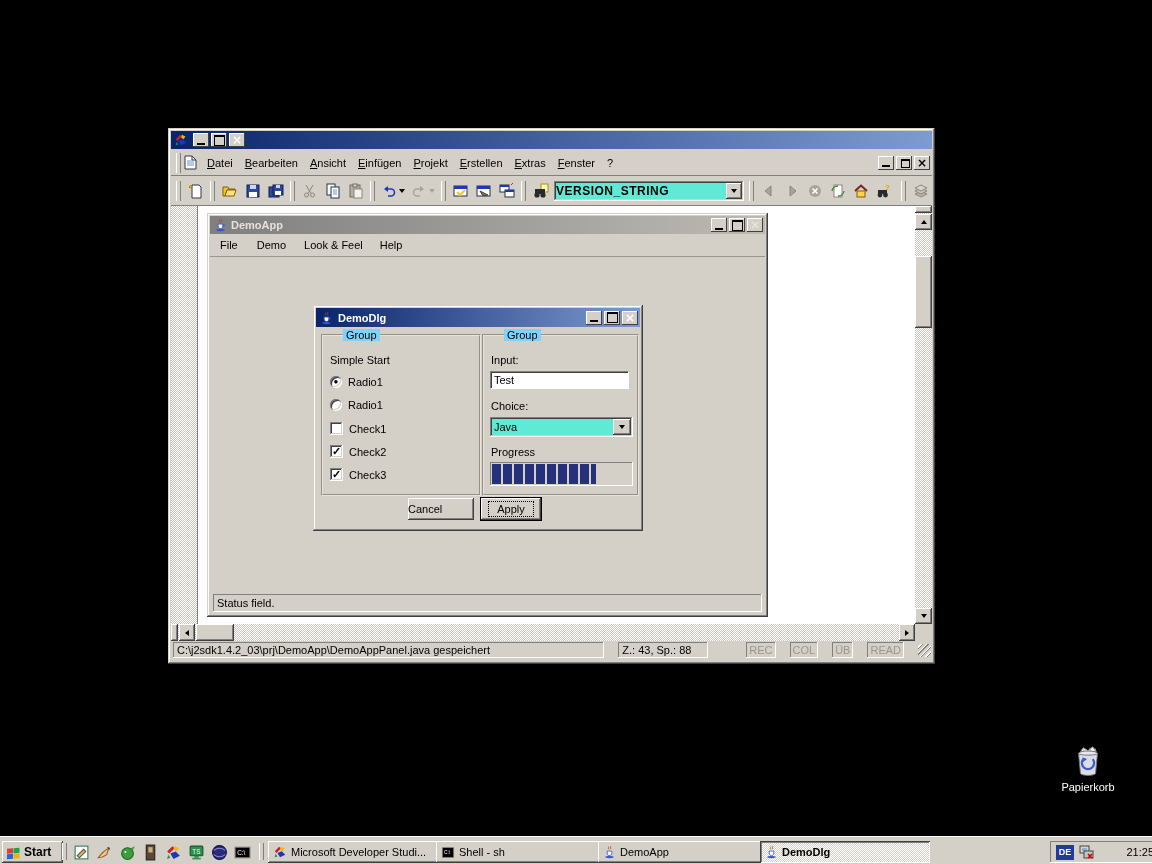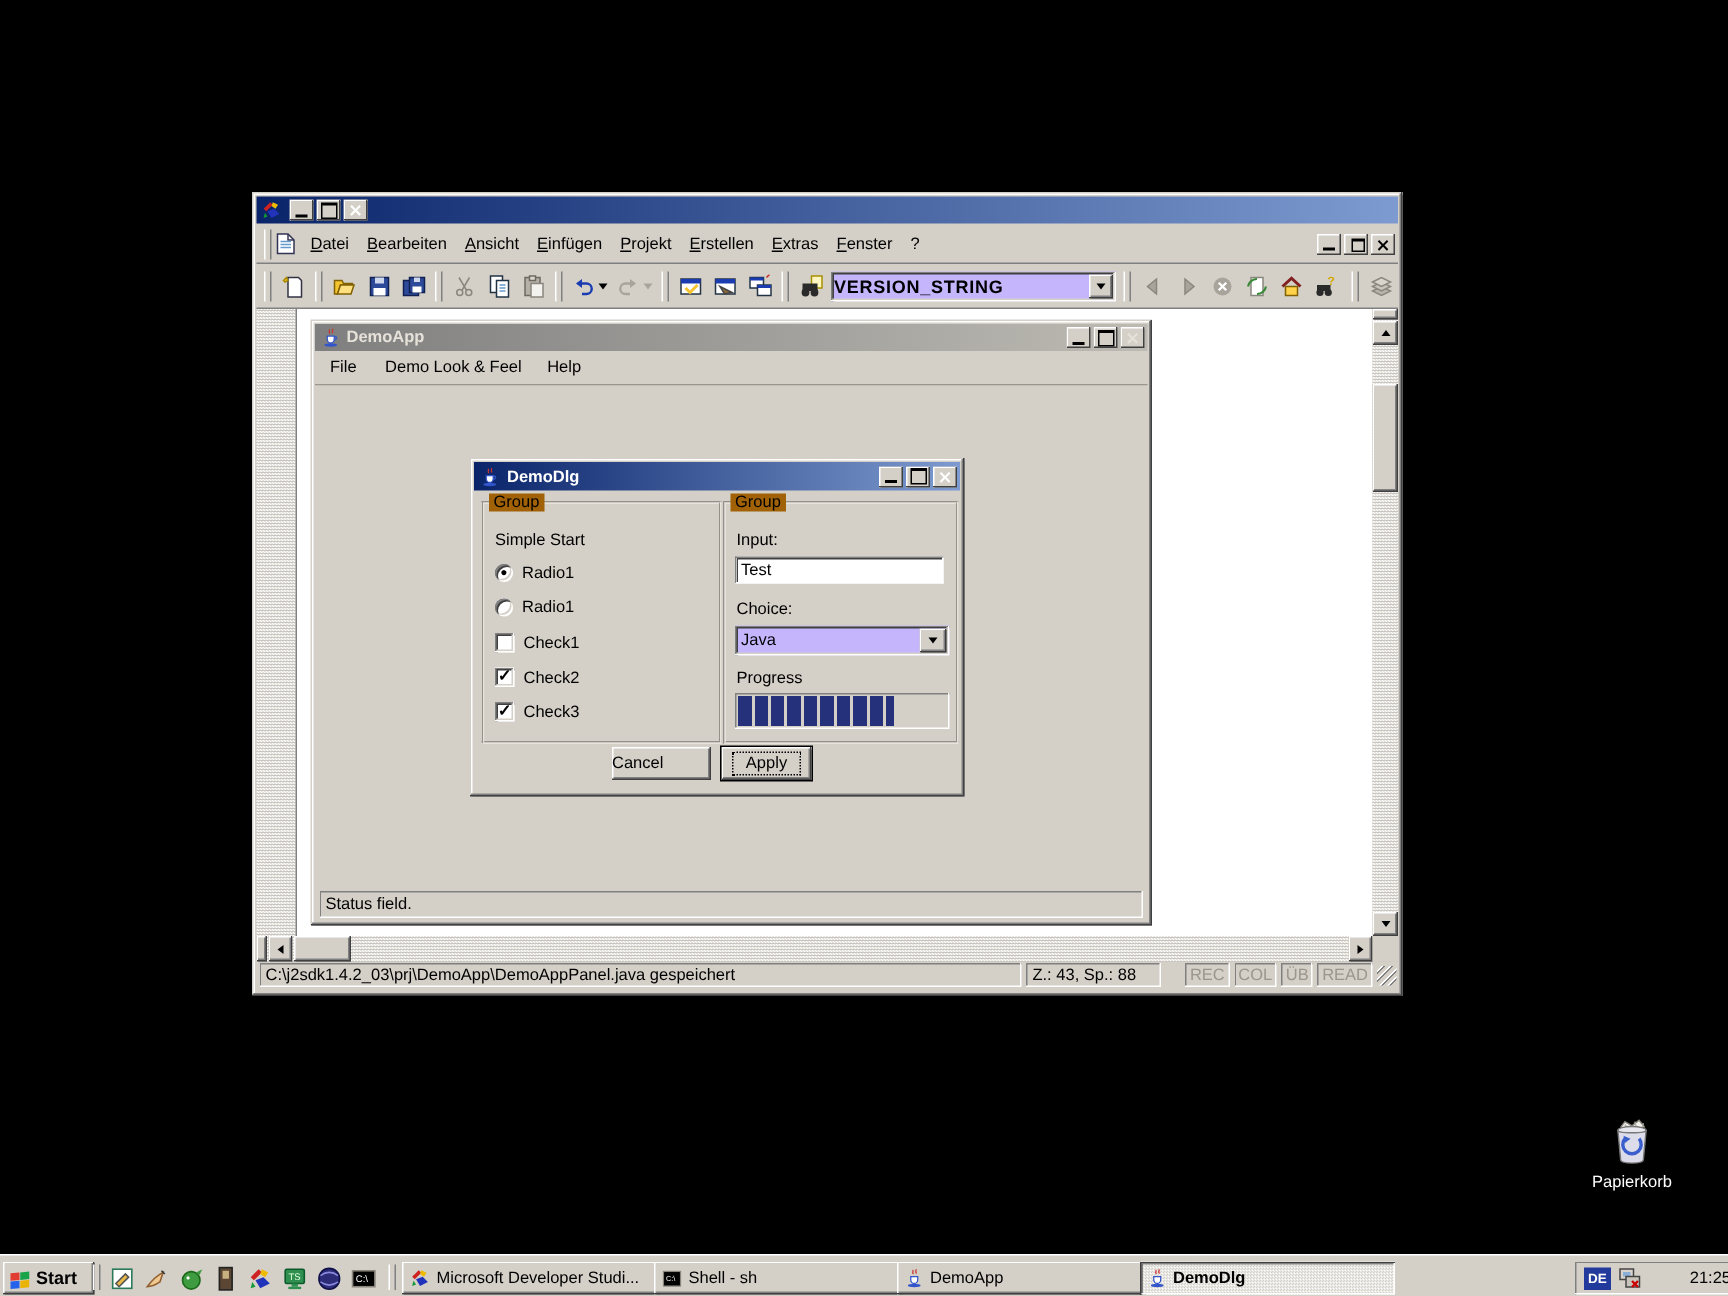--- a/index.html
+++ b/index.html
@@ -3,21 +3,21 @@
 <meta charset="utf-8">
 <style>
   html,body{margin:0;padding:0}
   body{width:1152px;height:864px;background:#000;position:relative;overflow:hidden;
        font-family:"Liberation Sans",sans-serif;font-size:11px;color:#000;}
   .abs{position:absolute}
   
   .win{background:#d4d0c8;box-shadow:inset -1px -1px #404040,inset 1px 1px #d4d0c8,inset -2px -2px #808080,inset 2px 2px #fff}
   .btn3d{background:#d4d0c8;box-shadow:inset -1px -1px #404040,inset 1px 1px #fff,inset -2px -2px #808080,inset 2px 2px #d4d0c8}
   .btn3d-sm{background:#d4d0c8;box-shadow:inset -1px -1px #404040,inset 1px 1px #fff}
-  .sunk{background:#c4b5fd;box-shadow:inset -1px -1px #fff,inset 1px 1px #808080,inset -2px -2px #d4d0c8,inset 2px 2px #404040}
+  .sunk{background:#5eead4;box-shadow:inset -1px -1px #fff,inset 1px 1px #808080,inset -2px -2px #d4d0c8,inset 2px 2px #404040}
   .sunk1{box-shadow:inset -1px -1px #fff,inset 1px 1px #808080}
   .dither{background-image:repeating-conic-gradient(#fff 0% 25%,#cac6be 0% 50%);background-size:2px 2px}
   .flex{display:flex;align-items:center}
   
   .tb-active{background:linear-gradient(90deg,#0a246a,#7d9bd0);color:#fff;font-weight:bold}
   .tb-inactive{background:linear-gradient(90deg,#7f7f7f,#bdbab3);color:#e6e2da;font-weight:bold}
   .cap-btn{width:16px;height:14px;display:flex;align-items:center;justify-content:center;margin-left:2px;flex:0 0 auto}
   .g-min{width:8px;height:2px;background:#000;margin-top:7px}
   .g-max{width:9px;height:8px;border:1px solid #000;border-top-width:2px}
   .g-rst{width:7px;height:6px;border:1px solid #000;border-top-width:2px;background:#d4d0c8;margin-left:2px;margin-top:2px}
@@ -29,21 +29,21 @@
   .tri-rt{width:0;height:0;border-top:3px solid transparent;border-bottom:3px solid transparent;border-left:4px solid #000}
   
   .ds-menu-item{padding:3px 6px;white-space:nowrap}
   .ds-menu-item::first-letter{text-decoration:underline}
   .ds-menu-item.nou::first-letter{text-decoration:none}
   .tbtn{width:23px;height:22px;display:flex;align-items:center;justify-content:center;flex:0 0 auto}
   .grip{width:3px;height:20px;border-left:1px solid #fff;border-right:1px solid #808080;margin:0 3px;flex:0 0 auto}
   .sb-btn{position:absolute;display:flex;align-items:center;justify-content:center}
   
   .grp{border:2px groove #e8e4dc}
-  .grp-legend{position:absolute;top:-7px;left:3px;background:#a16207;padding:0 3px}
+  .grp-legend{position:absolute;top:-7px;left:20px;background:#7dd3fc;padding:0 3px}
   .radio{width:12px;height:12px;border-radius:50%;background:#fff;box-shadow:inset 1px 1px #808080,inset -1px -1px #fff,inset 2px 2px #404040,inset -2px -2px #d4d0c8;display:flex;align-items:center;justify-content:center;font-size:8px;line-height:8px;color:#000}
   .chk{width:13px;height:13px;background:#fff;box-shadow:inset -1px -1px #fff,inset 1px 1px #808080,inset -2px -2px #d4d0c8,inset 2px 2px #404040;display:flex;align-items:center;justify-content:center;font-weight:bold;font-size:11px;line-height:11px}
   .row{position:absolute;display:flex;align-items:center;gap:6px}
   .progress-fill{height:100%;background:repeating-linear-gradient(90deg,#26317c 0 9px,#d4d0c8 9px 11px)}
   
   .task-btn{position:absolute;top:4px;height:22px;display:flex;align-items:center;gap:4px;padding:0 5px;overflow:hidden;white-space:nowrap}
   .task-btn.active{box-shadow:inset 1px 1px #404040,inset -1px -1px #fff,inset 2px 2px #808080;font-weight:bold;background-image:repeating-conic-gradient(#fff 0% 25%,#d4d0c8 0% 50%);background-size:2px 2px}
   .ql{width:21px;height:20px;display:flex;align-items:center;justify-content:center}
   .resize-grip{width:13px;height:13px;background:repeating-linear-gradient(135deg,transparent 0 2px,#fff 2px 3px,#808080 3px 4px)}
   svg{display:block}
@@ -278,21 +278,21 @@
         </div>
       <div class="abs dither" style="left:24px;right:16px;top:0;bottom:0"></div>
       <div class="abs btn3d" style="left:25px;top:0;width:38px;height:17px"></div>
       <div class="sb-btn btn3d" style="right:0;top:0;width:16px;height:17px">
           <span class="tri-rt"></span>
         </div>
     </div>
     <div class="abs" style="right:0;bottom:0;width:17px;height:17px;background:#d4d0c8"></div>
   </div>
 
-  <div class="abs flex" style="left:3px;right:3px;bottom:3px;height:20px;gap:3px;padding:1px 1px 1px 2px">
+  <div class="abs flex" style="left:3px;right:3px;bottom:3px;height:20px;gap:14px;padding:1px 1px 1px 2px">
     <span class="sunk1 flex" style="flex:1;height:16px;padding:0 4px;overflow:hidden;white-space:nowrap">
         <span>C:\j2sdk1.4.2_03\prj\DemoApp\DemoAppPanel.java gespeichert</span>
       </span>
     <span class="sunk1 flex" style="width:82px;height:16px;padding:0 4px;white-space:nowrap">
         <span>Z.: 43, Sp.: 88</span>
       </span>
     <span style="width:10px"></span>
     <span class="sunk1 flex" style="height:16px;padding:0 3px;color:#9a968e">
         <span>REC</span>
       </span>
@@ -326,21 +326,21 @@
     <span class="cap-btn btn3d-sm">
         <span class="g-max"></span>
       </span>
     <span class="cap-btn btn3d-sm">
         <span class="g-x">×</span>
       </span>
   </div>
   <div class="abs flex" style="left:3px;top:21px;right:3px;height:22px;border-bottom:1px solid #9a968e;box-shadow:0 1px 0 #fff">
     <span style="padding:2px 0;margin-left:10px">File</span>
     <span style="padding:2px 0;margin-left:19px">Demo</span>
-    <span style="padding:2px 0;margin-left:3px">Look &amp; Feel</span>
+    <span style="padding:2px 0;margin-left:18px">Look &amp; Feel</span>
     <span style="padding:2px 0;margin-left:17px">Help</span>
   </div>
   <div class="abs" style="left:3px;top:44px;right:3px;bottom:26px;background:#d4d0c8"></div>
   <div class="abs sunk1 flex" style="left:6px;right:6px;bottom:5px;height:18px;padding:0 4px">
       <span>Status field.</span>
     </div>
 </div>
 
 <div class="abs win" style="left:313px;top:305px;width:330px;height:226px">
   <div class="abs tb-active flex" style="left:3px;top:3px;right:3px;height:19px;padding:0 2px">

